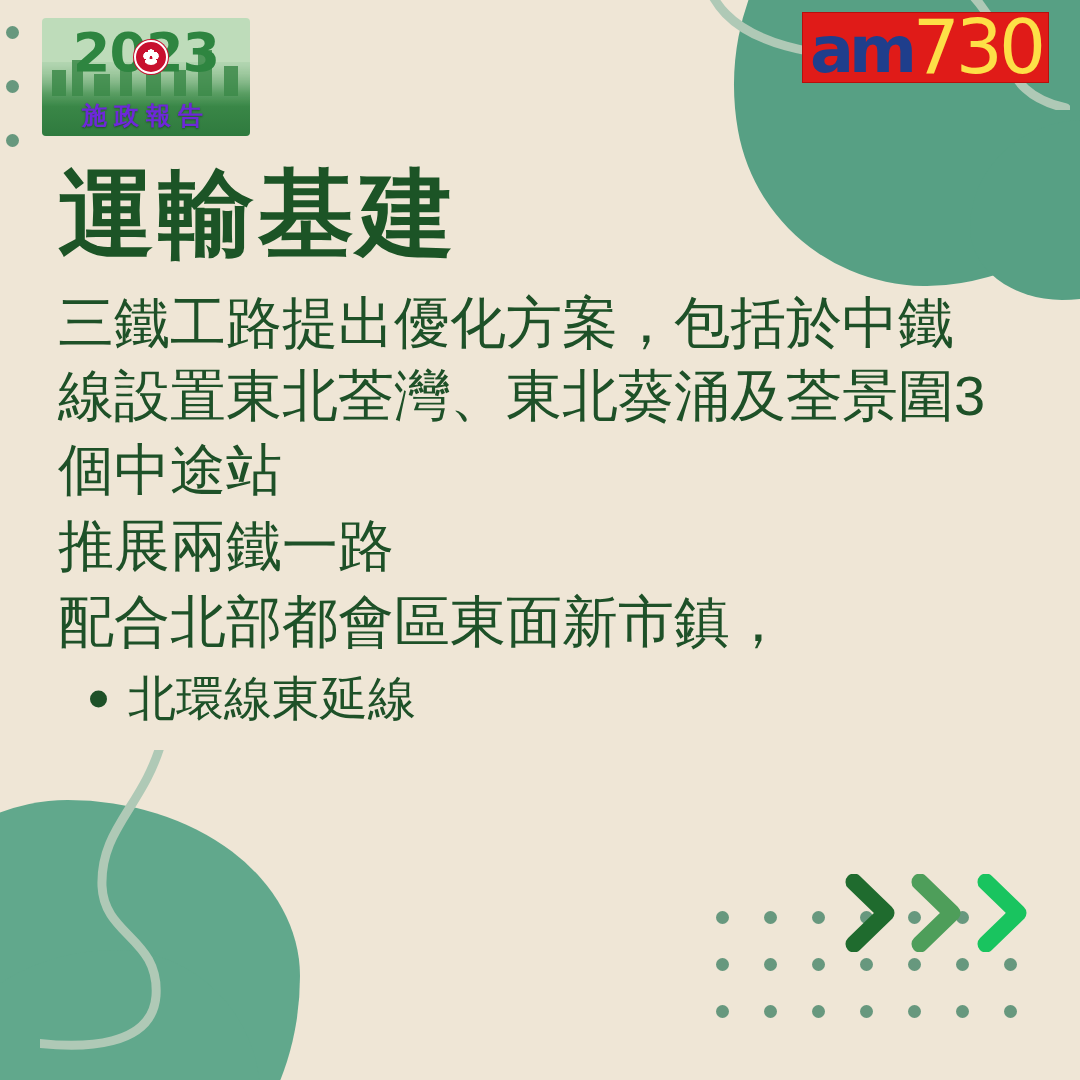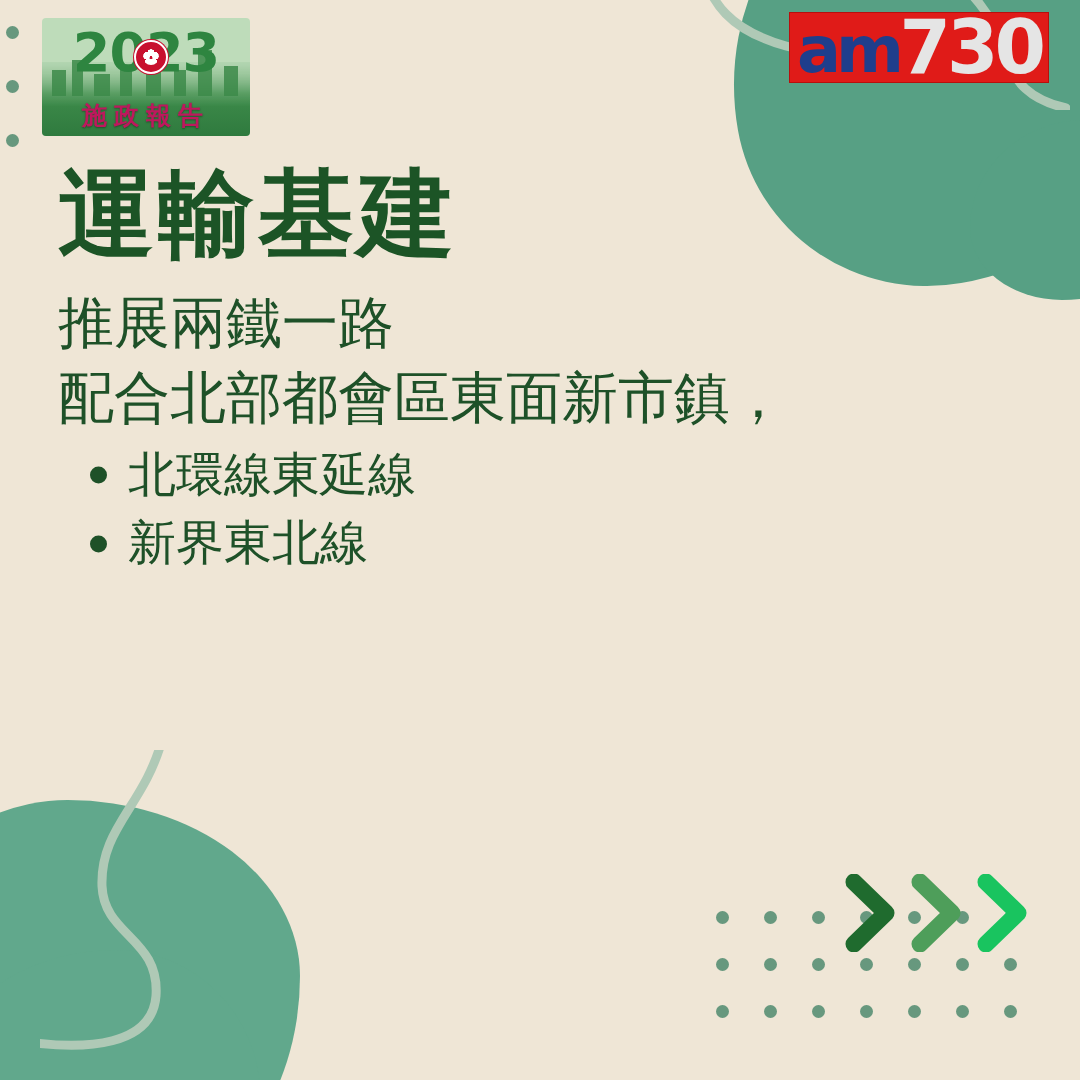--- a/index.html
+++ b/index.html
@@ -170,21 +170,21 @@
       radial-gradient(circle at 34% 82%, #fff 0 22%, transparent 23%),
       radial-gradient(circle at 22% 42%, #fff 0 22%, transparent 23%);
   }
   #logo .band {
     position: absolute;
     left: 6px; right: 6px; bottom: 8px;
     text-align: center;
     font-size: 25px;
     font-weight: 700;
     letter-spacing: 7px;
-    color: #be185d;
+    color: #6d28d9;
     text-shadow: 0 1px 2px rgba(0,0,0,.35);
     line-height: 1.05;
   }
 
   
   #am730 {
     position: absolute;
     top: 13px;
     right: 32px;
     background: #E01B18;
@@ -198,22 +198,22 @@
     font-family: "DejaVu Sans", sans-serif;
     font-size: 64px;
     font-weight: 700;
     color: #1F3E8C;
     letter-spacing: -5px;
     transform: scaleX(1.02);
   }
   #am730 .n730 {
     font-family: "DejaVu Sans", sans-serif;
     font-size: 74px;
-    font-weight: 700;
-    color: #e5e5e5;
+    font-weight: 400;
+    color: #fde047;
     letter-spacing: -4px;
     margin-left: 2px;
   }
 
   
   #content {
     position: absolute;
     top: 160px;
     left: 58px;
     right: 40px;
@@ -346,26 +346,26 @@
   </div>
 
   <div id="am730">
     <span class="am">am</span>
     <span class="n730">730</span>
   </div>
 
   <div id="content">
     <h1 id="title">運輸基建</h1>
 
+    <p class="para">三鐵工路提出優化方案，包括於中鐵線設置東北荃灣、東北葵涌及荃景圍3個中途站</p>
     <p class="para">推展兩鐵一路</p>
     <p class="para">配合北部都會區東面新市鎮，</p>
 
     <ul id="bullets">
       <li>北環線東延線</li>
-      <li>新界東北線</li>
     </ul>
   </div>
 
   <div id="chevrons">
     <span class="chev">
       <svg viewBox="0 0 58 78">
           <path d="M12 8 L44 39 L12 70" fill="none" stroke="#1F6B2E" stroke-width="17" stroke-linecap="round" stroke-linejoin="round"></path>
         </svg>
     </span>
     <span class="chev">

